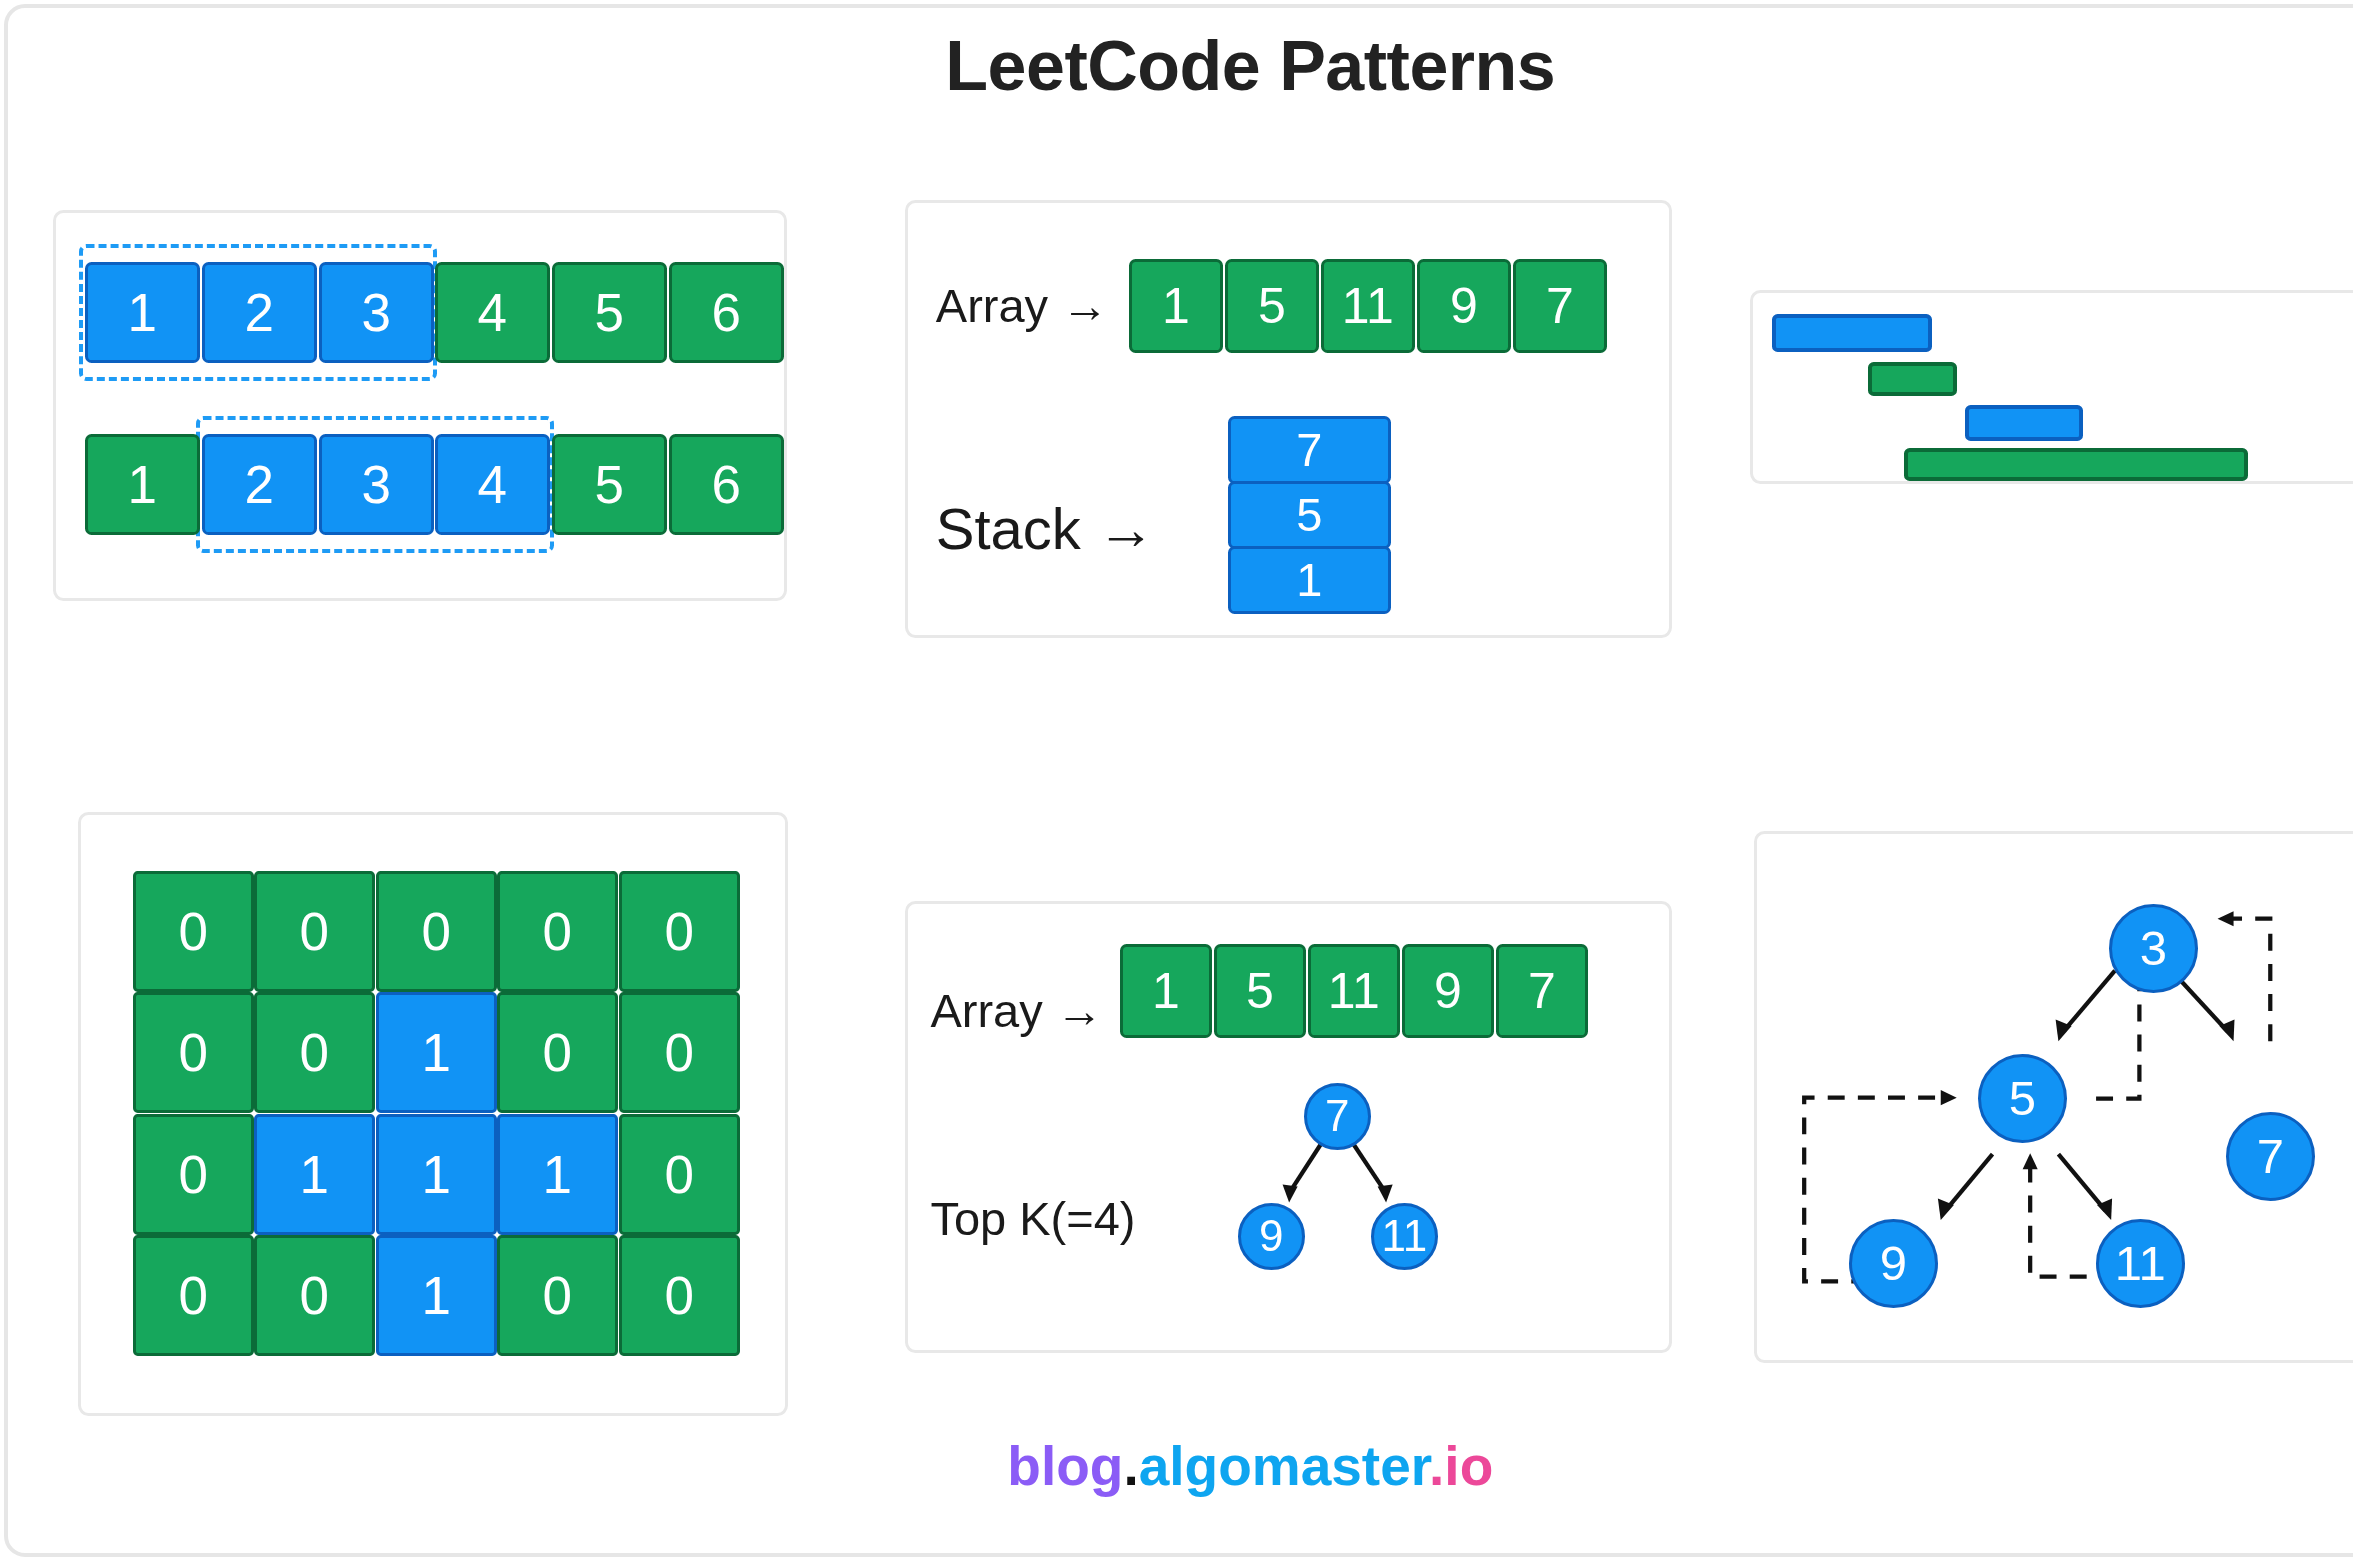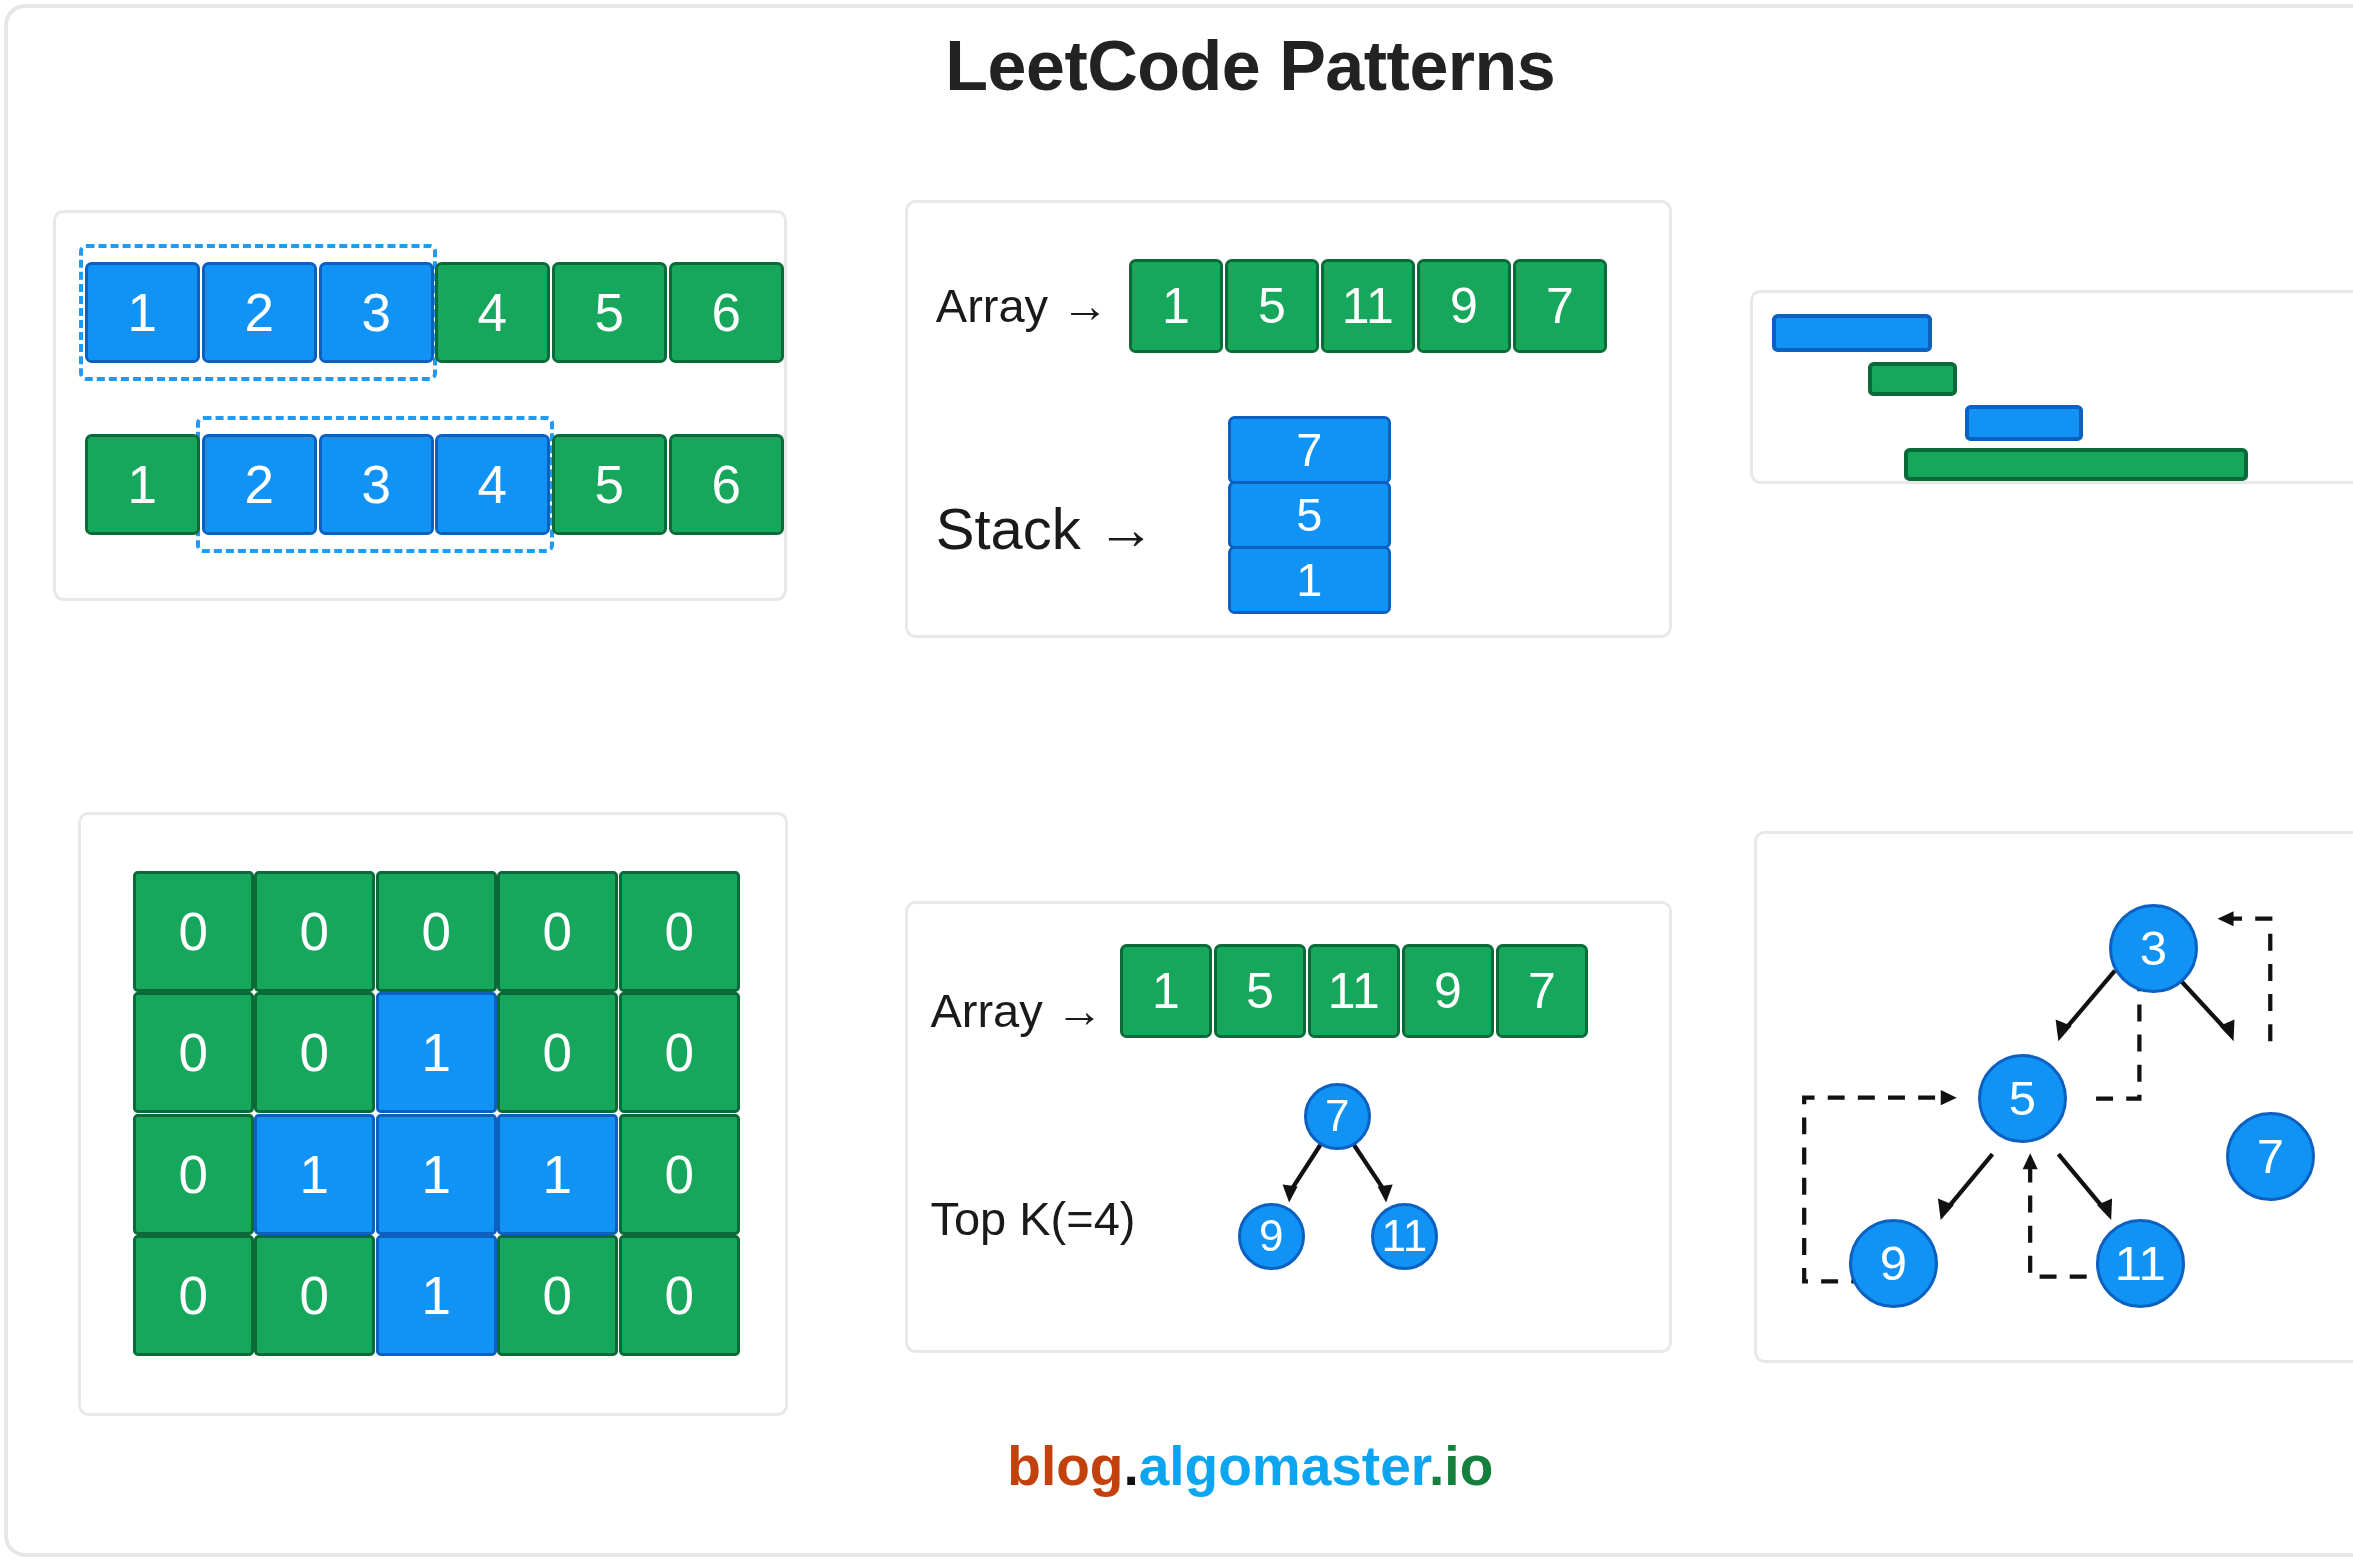--- a/index.html
+++ b/index.html
@@ -31,24 +31,24 @@
   .bar.green{background:#16a75c;border:4.2px solid #0b6b38;}
 
   
   .node{position:absolute;border-radius:50%;display:flex;align-items:center;justify-content:center;
         background:#1193f5;border:3.8px solid #0b60c0;color:#fff;box-sizing:border-box;}
 
   svg.ovl{position:absolute;left:0;top:0;overflow:visible;}
 
   
   .footer{position:absolute;left:0;top:1426px;width:100%;text-align:center;font-size:55px;font-weight:bold;}
-  .f-blog{color:#c2410c;}
+  .f-blog{color:#8b5cf6;}
   .f-dot{color:#111111;}
   .f-algo{color:#0ea5f0;}
-  .f-io{color:#15803d;}
+  .f-io{color:#ec4899;}
 </style>
 </head>
 <body>
 
 <div class="frame">
 
   <div class="title">LeetCode Patterns</div>
 
   <div class="panel" style="left:45px;top:202px;width:734px;height:391px;">
 

